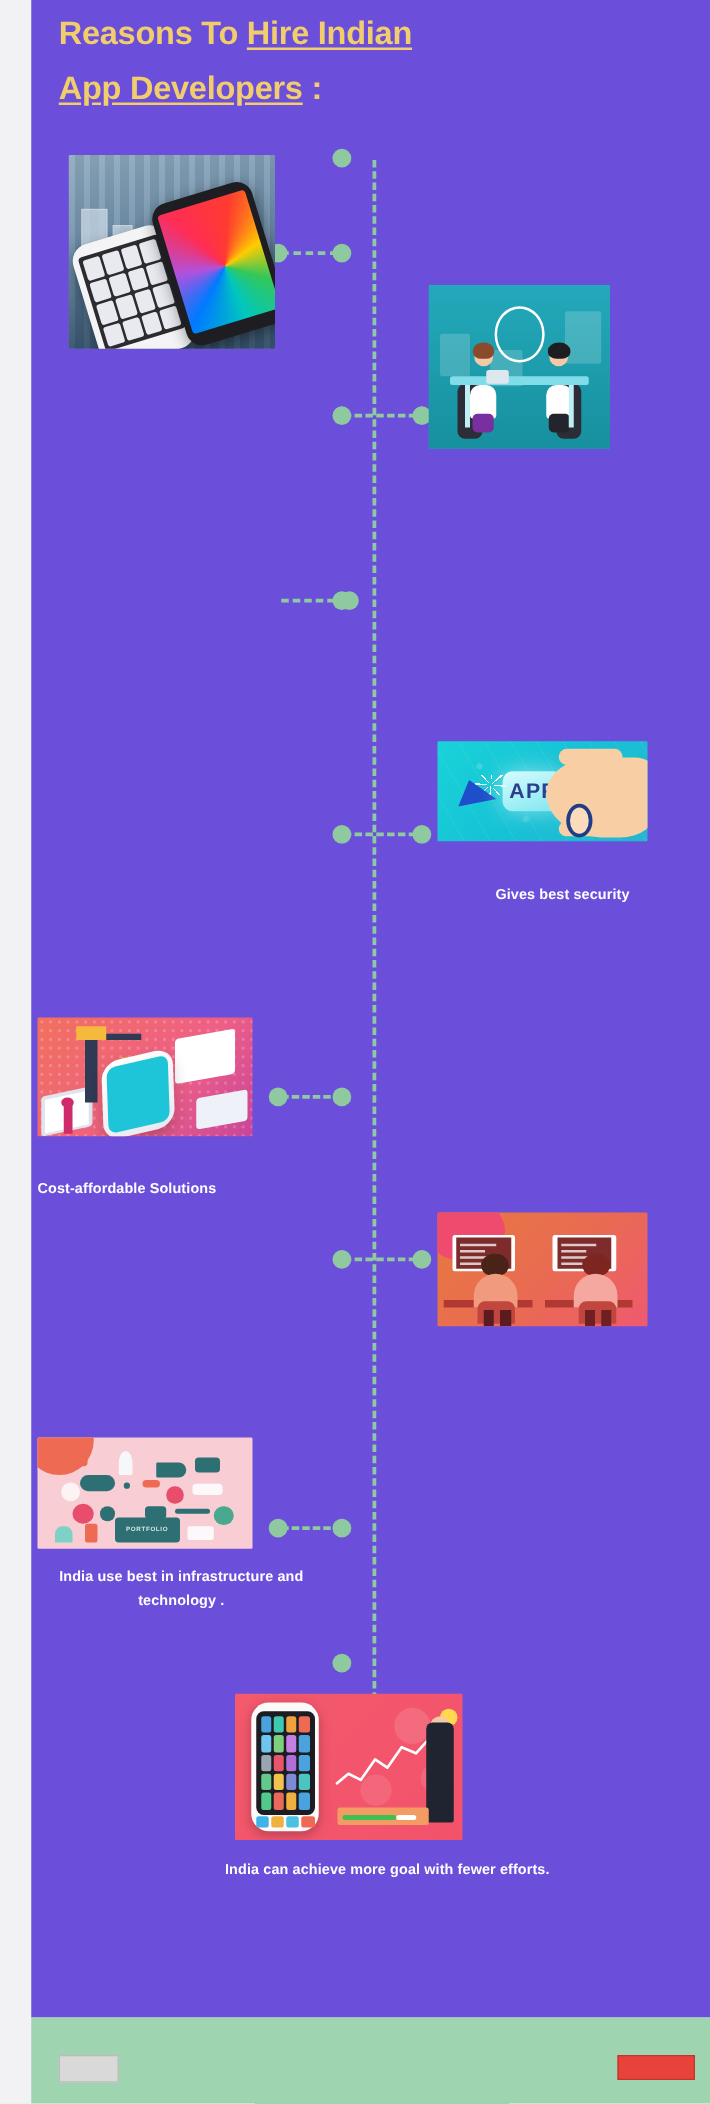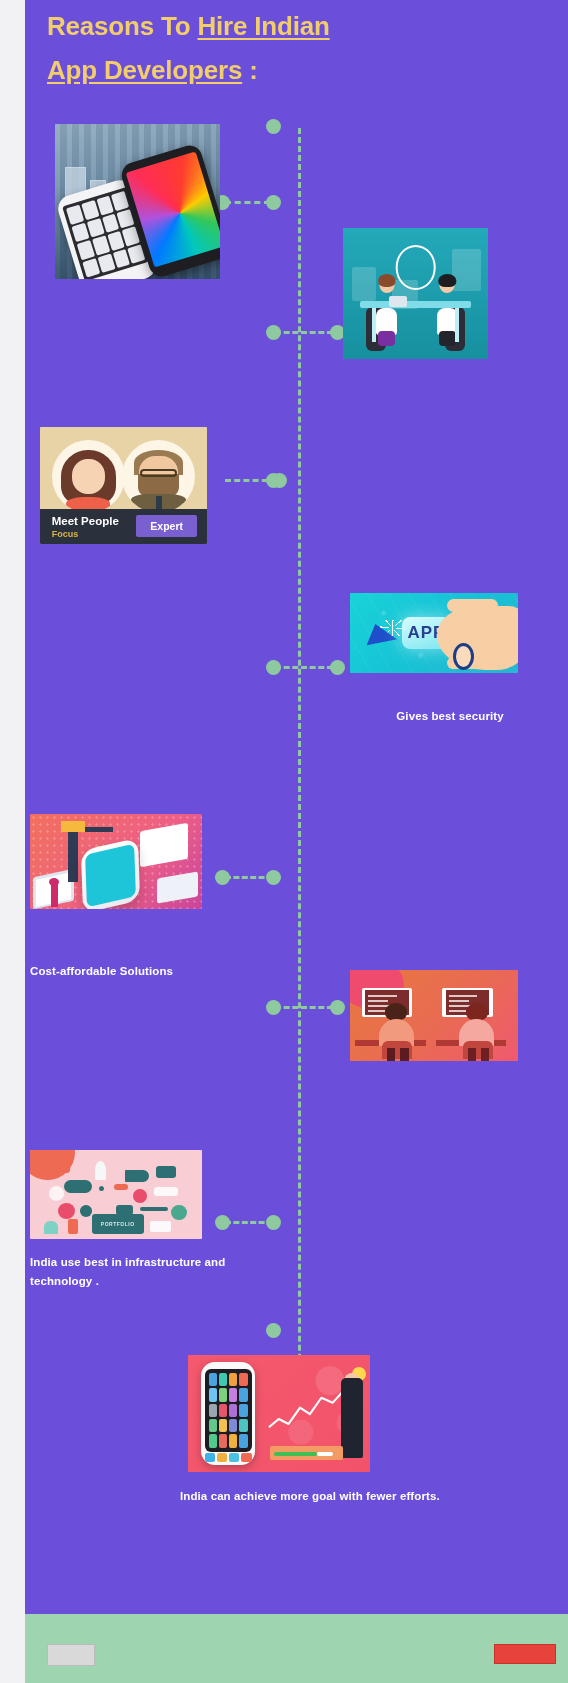--- a/index.html
+++ b/index.html
@@ -413,40 +413,20 @@
           <div class="legs" style="background:#24242c;border-radius:4px;"></div>
         </div>
         <div class="table"></div>
         <div class="tleg" style="left:20%;"></div>
         <div class="tleg" style="right:20%;"></div>
         <div class="laptop" style="left:32%;top:52%;"></div>
       </div>
     </div>
 
     <div class="item" style="left:15px;top:427px;width:215px;">
-      <div class="thumb card-meet" style="width:167px;height:117px;">
-        <div class="av l">
-          <div class="fem-hair"></div>
-          <div class="fem-face"></div>
-          <div class="fem-dress"></div>
-        </div>
-        <div class="av r">
-          <div class="man-hair"></div>
-          <div class="man-face"></div>
-          <div class="man-beard"></div>
-          <div class="man-glass"></div>
-          <div class="man-shirt"></div>
-          <div class="man-tie"></div>
-        </div>
-        <div class="mp-bar">
-          <div class="mp-title">Meet People</div>
-          <div class="mp-sub">Focus</div>
-          <button class="mp-btn">Expert</button>
-        </div>
-      </div>
     </div>
 
     <div class="item" style="left:325px;top:593px;width:215px;">
       <div class="thumb art-app" style="width:168px;height:80px;">
         <div class="circuit"></div>
         <div class="spark"></div>
         <div class="cursor"></div>
         <div class="appbox">APP</div>
         <div class="hand"></div>
         <div class="finger" style="right:12%;top:8%;width:30%;height:16%;"></div>
@@ -467,21 +447,21 @@
         <div class="crane-m"></div>
         <div class="crane-a"></div>
         <div class="crane-box"></div>
         <div class="crane-box2"></div>
         <div class="phone">
             <div class="scr"></div>
           </div>
         <div class="fig" style="left:12%;bottom:2%;width:4%;height:26%;"></div>
         <div class="fig" style="left:11%;bottom:24%;width:6%;height:9%;border-radius:50%;"></div>
       </div>
-      <div class="cap" style="width:230px;margin-top:53px;">Cost-affordable Solutions</div>
+      <div class="cap" style="width:230px;margin-top:33px;">Cost-affordable Solutions</div>
     </div>
 
     <div class="item" style="left:325px;top:970px;width:215px;">
       <div class="thumb art-devs" style="width:168px;height:91px;">
         <div class="blob"></div>
         <div class="mon" style="left:7%;top:20%;width:30%;height:32%;">
           <div class="s"></div>
           <div class="ln" style="left:13%;top:22%;width:56%;"></div>
           <div class="ln" style="left:13%;top:40%;width:40%;"></div>
           <div class="ln" style="left:13%;top:58%;width:64%;"></div>
@@ -502,21 +482,21 @@
         <div class="leg" style="left:22%;background:#5c1b1e;"></div>
         <div class="leg" style="left:30%;background:#5c1b1e;"></div>
         <div class="head" style="left:69%;top:36%;width:13%;height:20%;background:#7d261f;"></div>
         <div class="torso" style="left:65%;top:54%;width:21%;height:30%;background:#f5a8a0;"></div>
         <div class="chair" style="left:67%;width:18%;height:20%;"></div>
         <div class="leg" style="left:70%;background:#6d1f22;"></div>
         <div class="leg" style="left:78%;background:#6d1f22;"></div>
       </div>
     </div>
 
-    <div class="item" style="left:5px;top:1150px;width:220px;">
+    <div class="item" style="left:5px;top:1150px;width:220px;text-align:center;">
       <div class="thumb art-pink" style="width:172px;height:89px;">
         <div class="bigblob"></div>
         <div class="ico" style="left:14%;top:18%;width:9%;height:8%;background:#ef6a52;"></div>
         <div class="circ" style="left:11%;top:40%;width:9%;height:17%;background:#fdf3f4;"></div>
         <div class="ico" style="left:20%;top:34%;width:16%;height:14%;background:#2d6f72;border-radius:7px;"></div>
         <div class="circ" style="left:16%;top:60%;width:10%;height:18%;background:#e84d6c;"></div>
         <div class="circ" style="left:29%;top:62%;width:7%;height:13%;background:#2d6f72;"></div>
         <div class="ico" style="left:38%;top:12%;width:6%;height:22%;background:#f5f7f8;border-radius:50% 50% 10% 10%;"></div>
         <div class="circ" style="left:40%;top:40%;width:3%;height:6%;background:#2d6f72;"></div>
         <div class="ico" style="left:49%;top:38%;width:8%;height:7%;background:#ef6a52;"></div>

